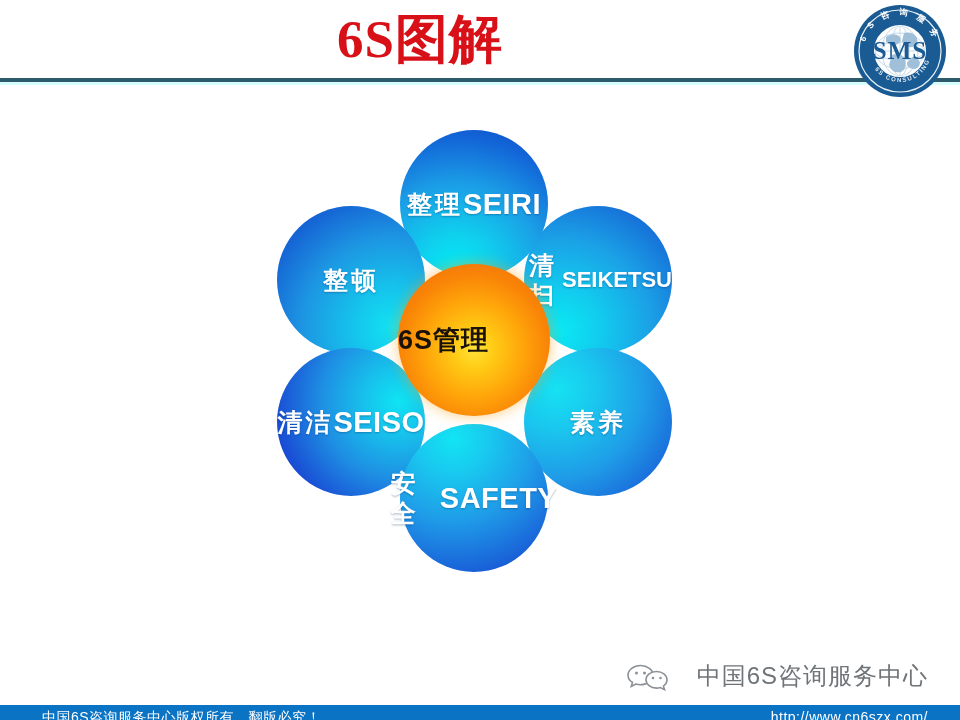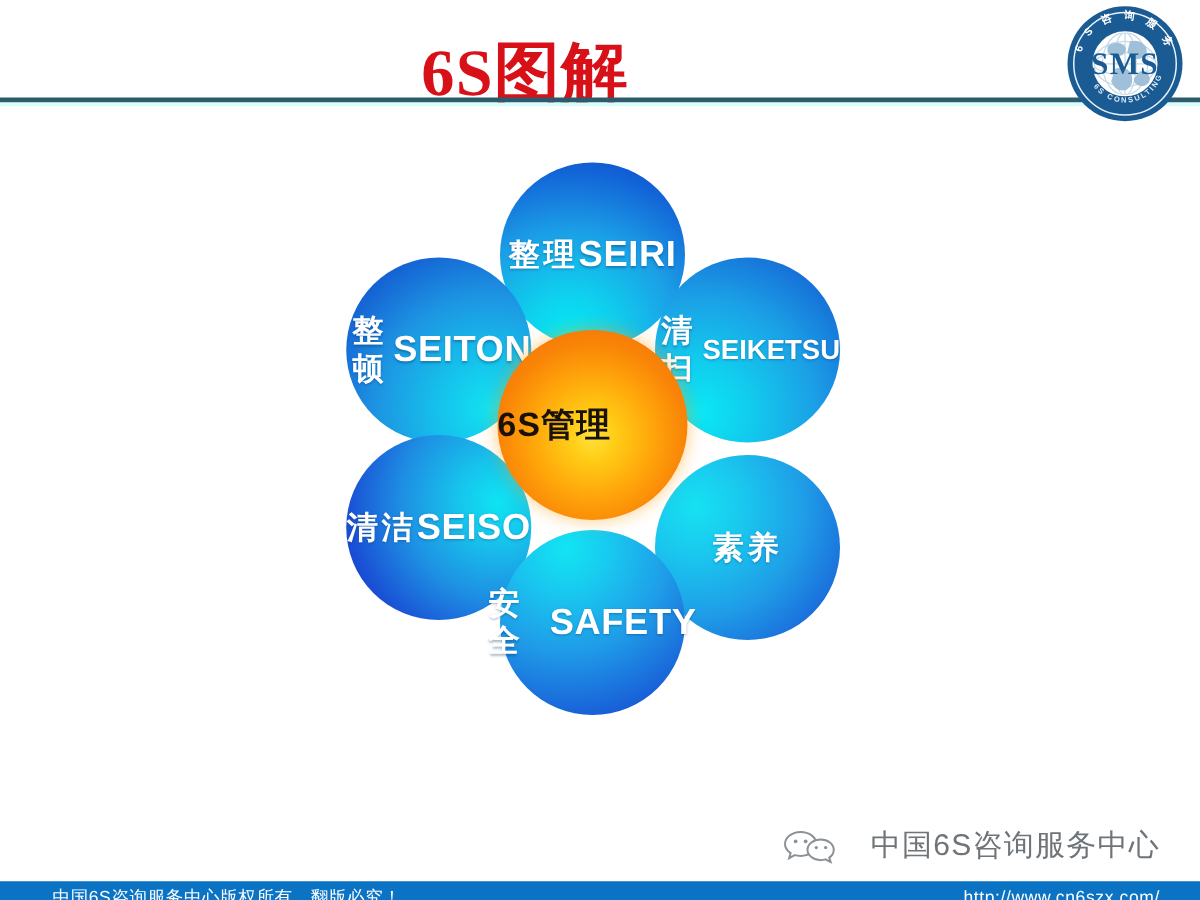--- a/index.html
+++ b/index.html
@@ -36,21 +36,20 @@
     top: 8px;
     width: 840px;
     text-align: center;
     color: #d81018;
     font-family: "Liberation Serif", "DejaVu Serif", serif;
     font-weight: bold;
     font-size: 53px;
     letter-spacing: 1px;
     line-height: 62px;
     white-space: nowrap;
-    margin-top: 20px;
   }
   .header-rule {
     position: absolute;
     left: 0;
     top: 78px;
     width: 960px;
     height: 4px;
     background: #2e5b6b;
   }
   .header-rule-glow {
@@ -120,21 +119,21 @@
   }
   .petal-seiketsu {
     left: 274px; top: 78px;
     background: radial-gradient(circle at 24% 84%, #0ae9f4 0%, #12cbee 25%, #1ba0e6 55%, #1671d8 82%, #0f55cc 100%);
   }
   .petal-seiso {
     left: 27px; top: 220px;
     background: radial-gradient(circle at 82% 36%, #0fe4f3 0%, #17c2ec 22%, #1e8fe3 50%, #1a55d6 76%, #1226cd 100%);
   }
   .petal-shitsuke {
-    left: 274px; top: 236px;
+    left: 274px; top: 220px;
     background: radial-gradient(circle at 22% 28%, #16e2f2 0%, #1ac6ee 26%, #1f9ce7 56%, #1a6ddb 82%, #1450d0 100%);
   }
   .petal-safety {
     left: 150px; top: 296px;
     background: radial-gradient(circle at 36% 10%, #12e5f3 0%, #19c8ef 22%, #1f9ce8 50%, #1a68da 78%, #1340cb 100%);
     gap: 21px;
   }
 
   .core {
     position: absolute;
@@ -260,21 +259,20 @@
 
   <div class="diagram">
 
     <div class="petal petal-seiri">
       <div class="cn">整理</div>
       <div class="en">SEIRI</div>
     </div>
 
     <div class="petal petal-seiton">
       <div class="cn">整顿</div>
-      <div class="en">SEITON</div>
     </div>
 
     <div class="petal petal-seiketsu small-en">
       <div class="cn">清扫</div>
       <div class="en">SEIKETSU</div>
     </div>
 
     <div class="petal petal-seiso">
       <div class="cn">清洁</div>
       <div class="en">SEISO</div>

